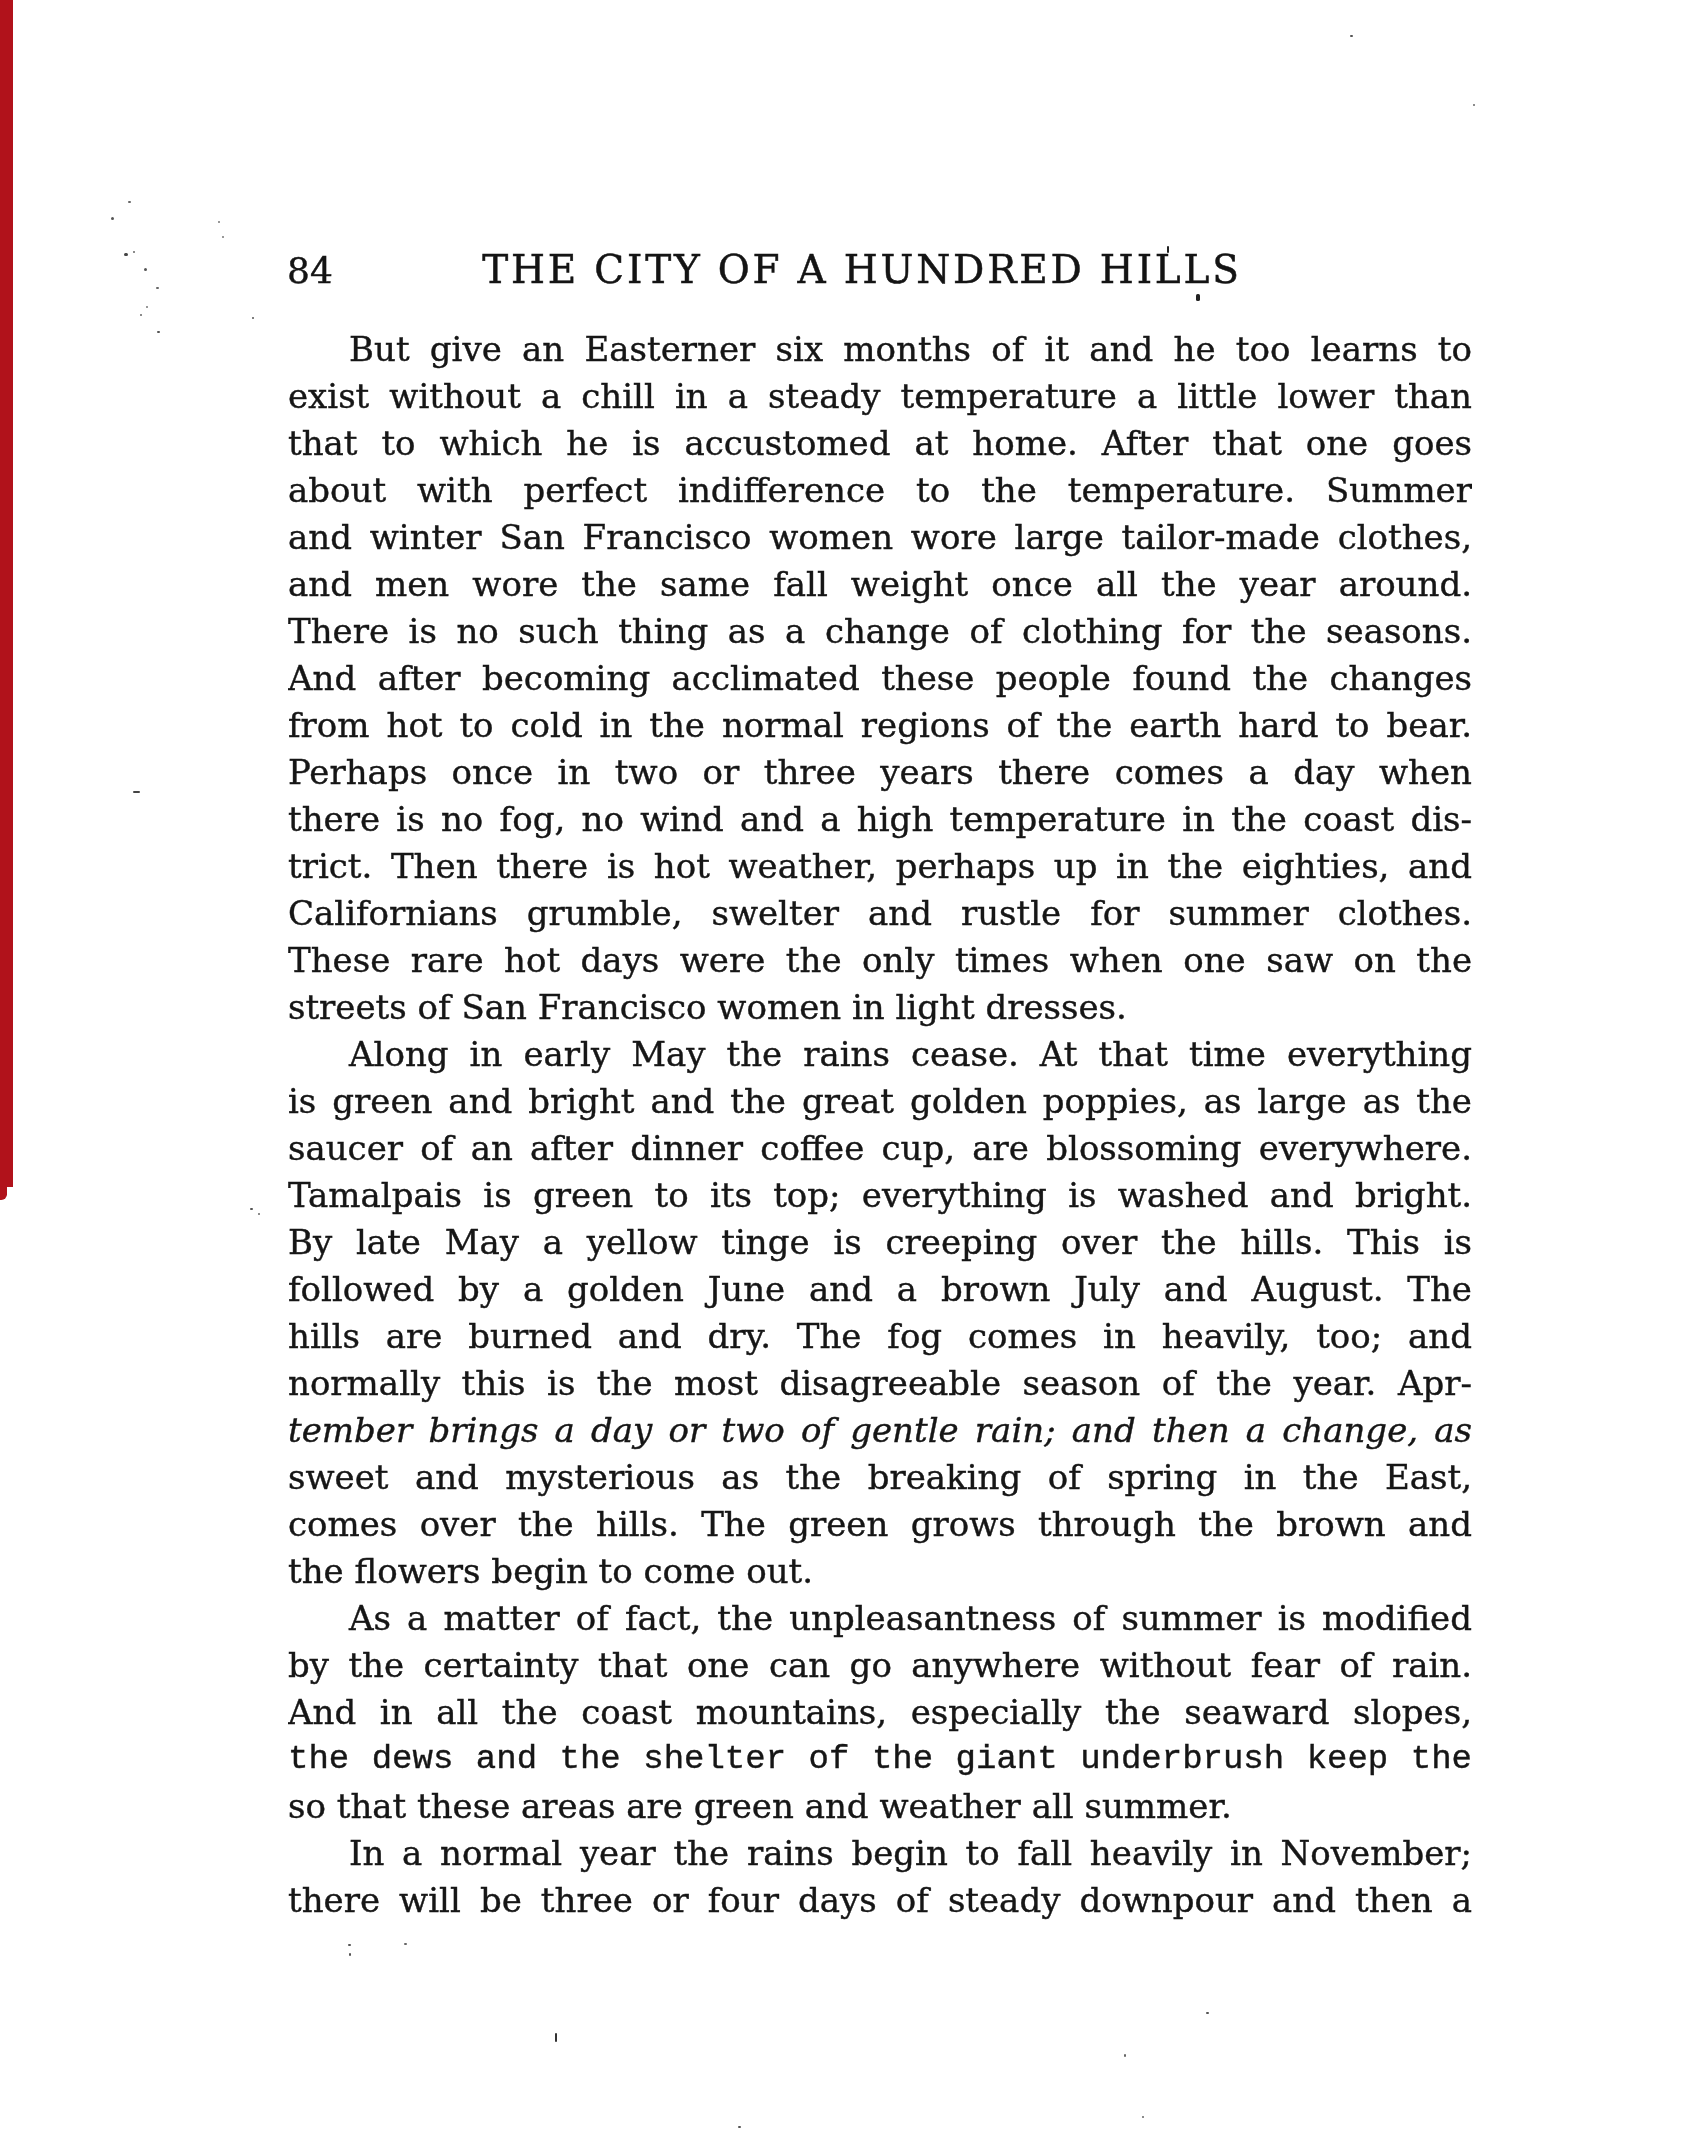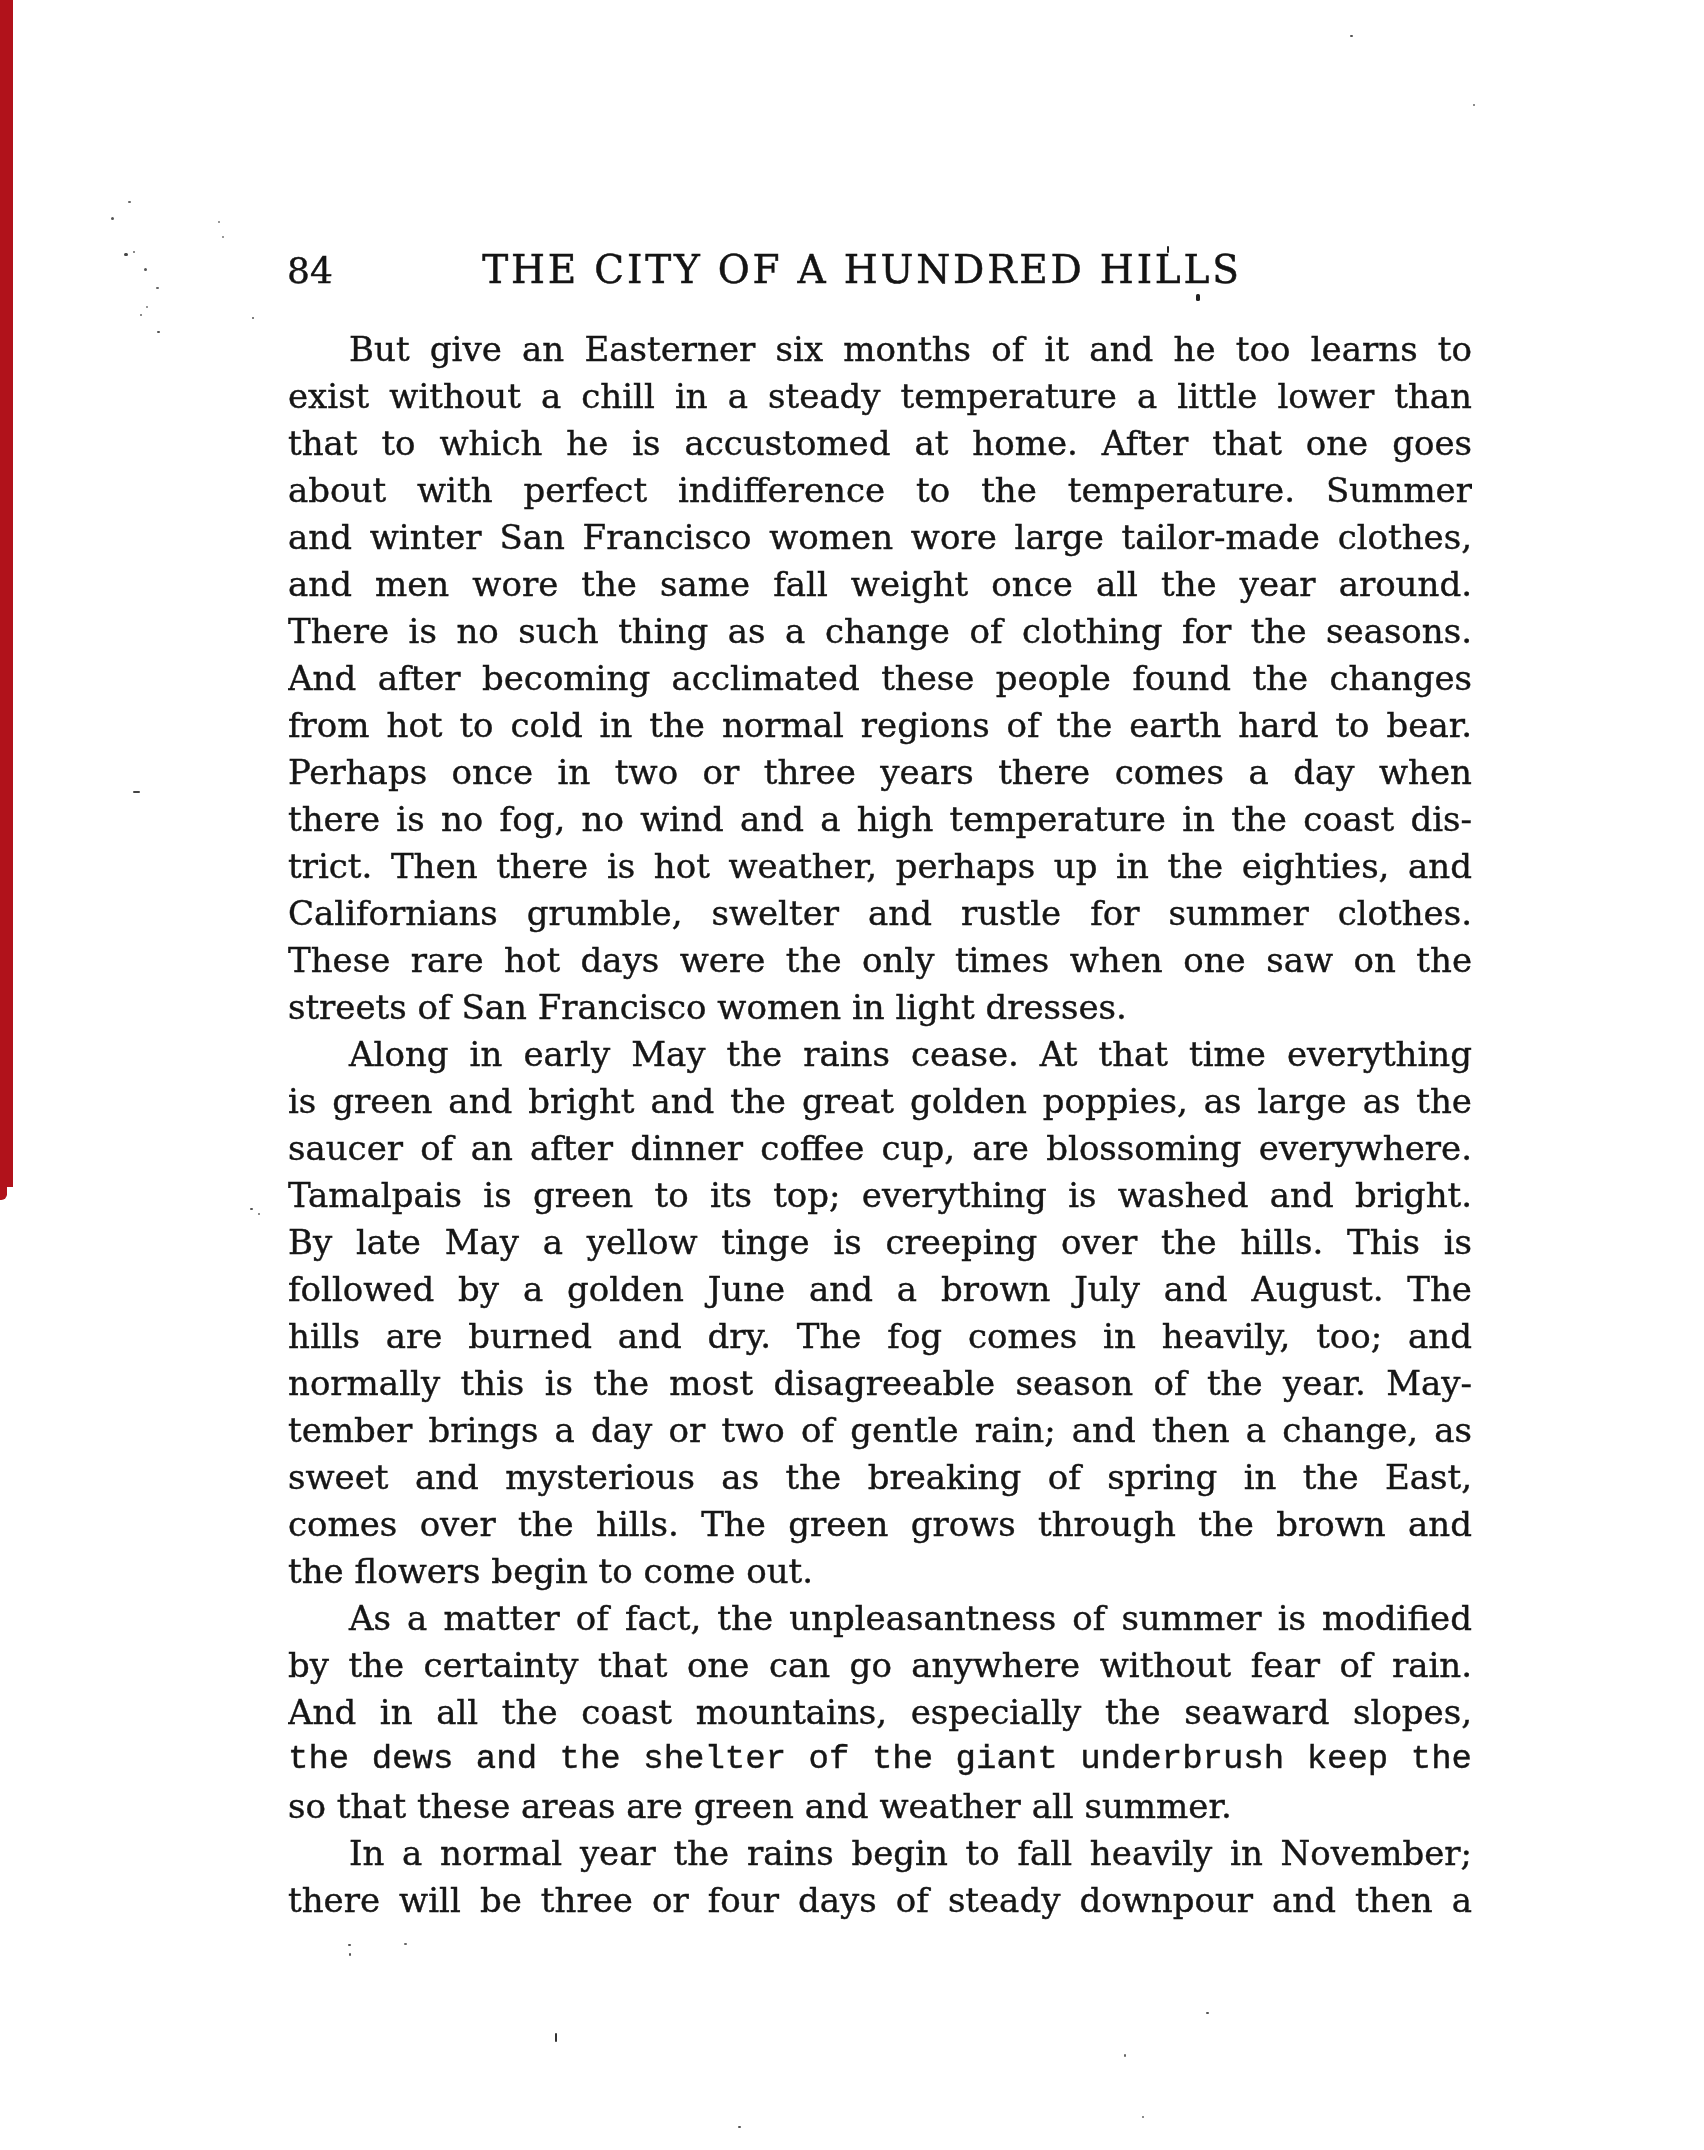--- a/index.html
+++ b/index.html
@@ -111,22 +111,22 @@
       <div class="line" style="color: rgb(22, 22, 22);">Californians grumble, swelter and rustle for summer clothes.</div>
       <div class="line" style="color: rgb(22, 22, 22);">These rare hot days were the only times when one saw on the</div>
       <div class="line end" style="color: rgb(22, 22, 22);">streets of San Francisco women in light dresses.</div>
       <div class="line indent" style="color: rgb(22, 22, 22);">Along in early May the rains cease. At that time everything</div>
       <div class="line" style="color: rgb(22, 22, 22);">is green and bright and the great golden poppies, as large as the</div>
       <div class="line" style="color: rgb(22, 22, 22);">saucer of an after dinner coffee cup, are blossoming everywhere.</div>
       <div class="line" style="color: rgb(22, 22, 22);">Tamalpais is green to its top; everything is washed and bright.</div>
       <div class="line" style="color: rgb(22, 22, 22);">By late May a yellow tinge is creeping over the hills. This is</div>
       <div class="line" style="color: rgb(22, 22, 22);">followed by a golden June and a brown July and August. The</div>
       <div class="line" style="color: rgb(22, 22, 22);">hills are burned and dry. The fog comes in heavily, too; and</div>
-      <div class="line" style="color: rgb(22, 22, 22);">normally this is the most disagreeable season of the year. May-</div>
-      <div class="line" style="color: rgb(22, 22, 22);">tember brings a day or two of gentle rain; and then a change, as</div>
+      <div class="line" style="color: rgb(22, 22, 22);">normally this is the most disagreeable season of the year. Apr-</div>
+      <div class="line" style="color: rgb(22, 22, 22); font-style: italic;">tember brings a day or two of gentle rain; and then a change, as</div>
       <div class="line" style="color: rgb(22, 22, 22);">sweet and mysterious as the breaking of spring in the East,</div>
       <div class="line" style="color: rgb(22, 22, 22);">comes over the hills. The green grows through the brown and</div>
       <div class="line end" style="color: rgb(22, 22, 22);">the flowers begin to come out.</div>
       <div class="line indent" style="color: rgb(22, 22, 22);">As a matter of fact, the unpleasantness of summer is modified</div>
       <div class="line" style="color: rgb(22, 22, 22);">by the certainty that one can go anywhere without fear of rain.</div>
       <div class="line" style="color: rgb(22, 22, 22);">And in all the coast mountains, especially the seaward slopes,</div>
       <div class="line" style="color: rgb(22, 22, 22); font-family: Liberation Mono, monospace;">the dews and the shelter of the giant underbrush keep the water</div>
       <div class="line end" style="color: rgb(22, 22, 22);">so that these areas are green and weather all summer.</div>
       <div class="line indent" style="color: rgb(22, 22, 22);">In a normal year the rains begin to fall heavily in November;</div>
       <div class="line" style="color: rgb(22, 22, 22);">there will be three or four days of steady downpour and then a</div>

